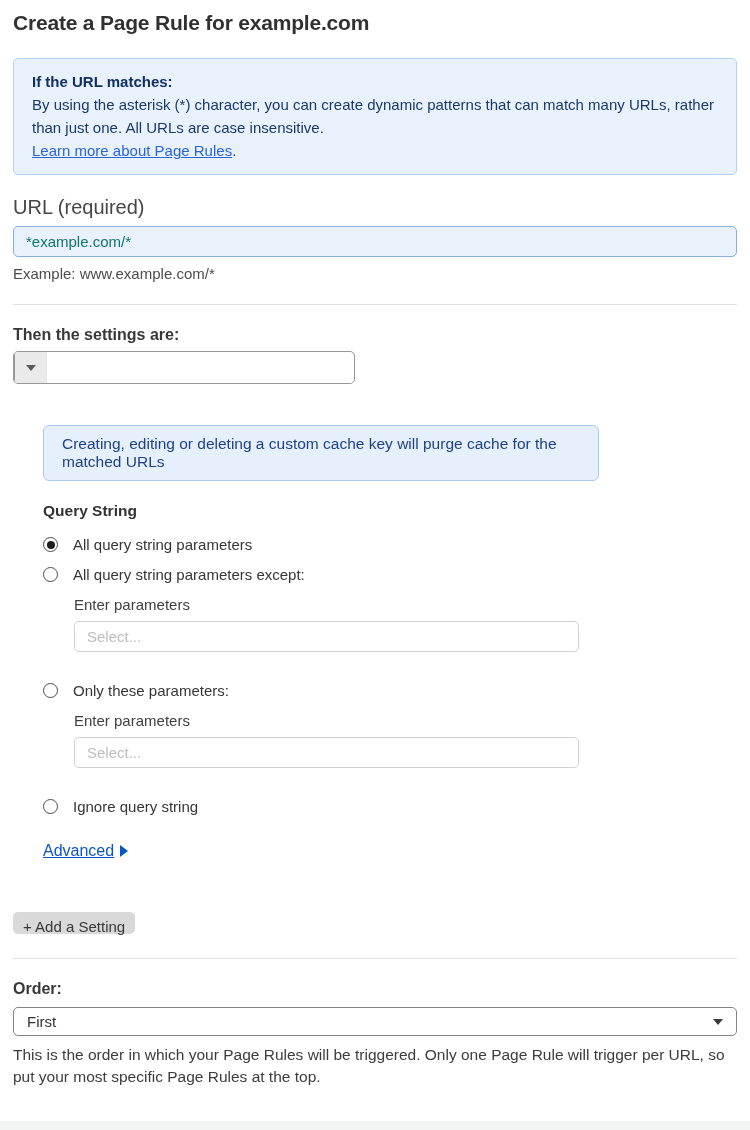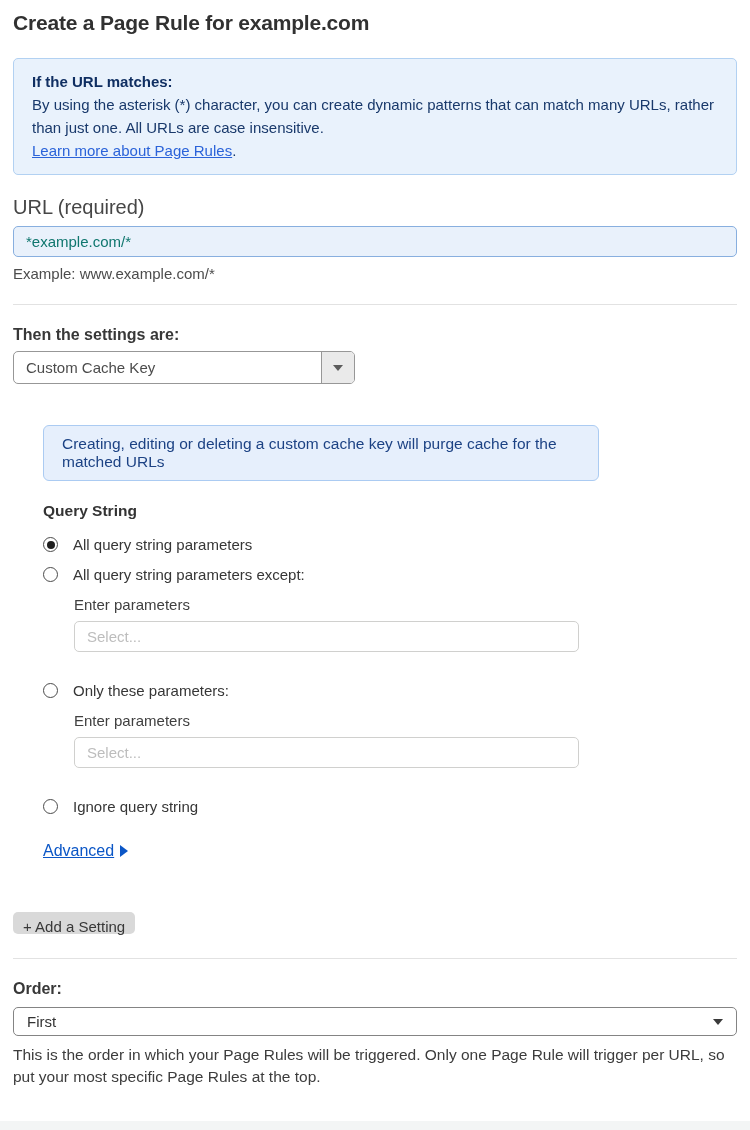--- a/index.html
+++ b/index.html
@@ -180,21 +180,20 @@
 
   <div class="field-label url-label">URL (required)</div>
   <input class="url-input" type="text" value="*example.com/*" style="">
   <div class="example-text">Example: www.example.com/*</div>
 
   <hr class="divider">
 
   <h2 class="section-heading">Then the settings are:</h2>
 
   <div class="setting-select">
-    <div class="setting-select-text">Custom Cache Key</div>
     <div class="setting-select-arrowbox">
       <span class="tri-down"></span>
     </div>
   </div>
 
   <div class="notice-box">Creating, editing or deleting a custom cache key will purge cache for the matched URLs</div>
 
   <div class="query-section">
     <div class="query-heading">Query String</div>
 

